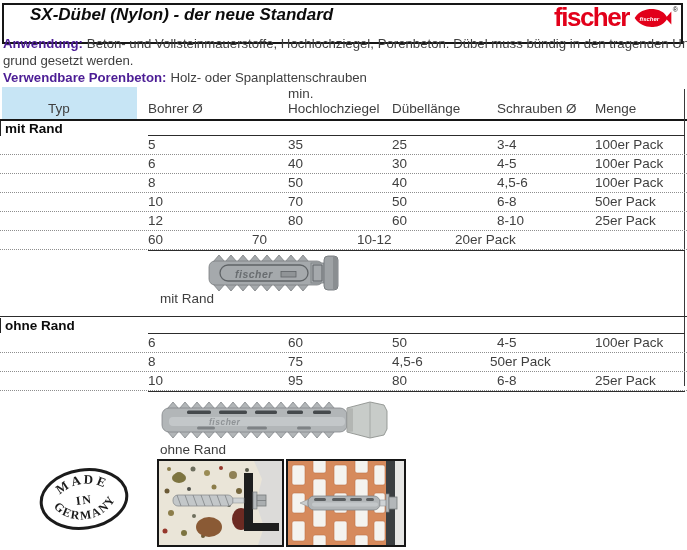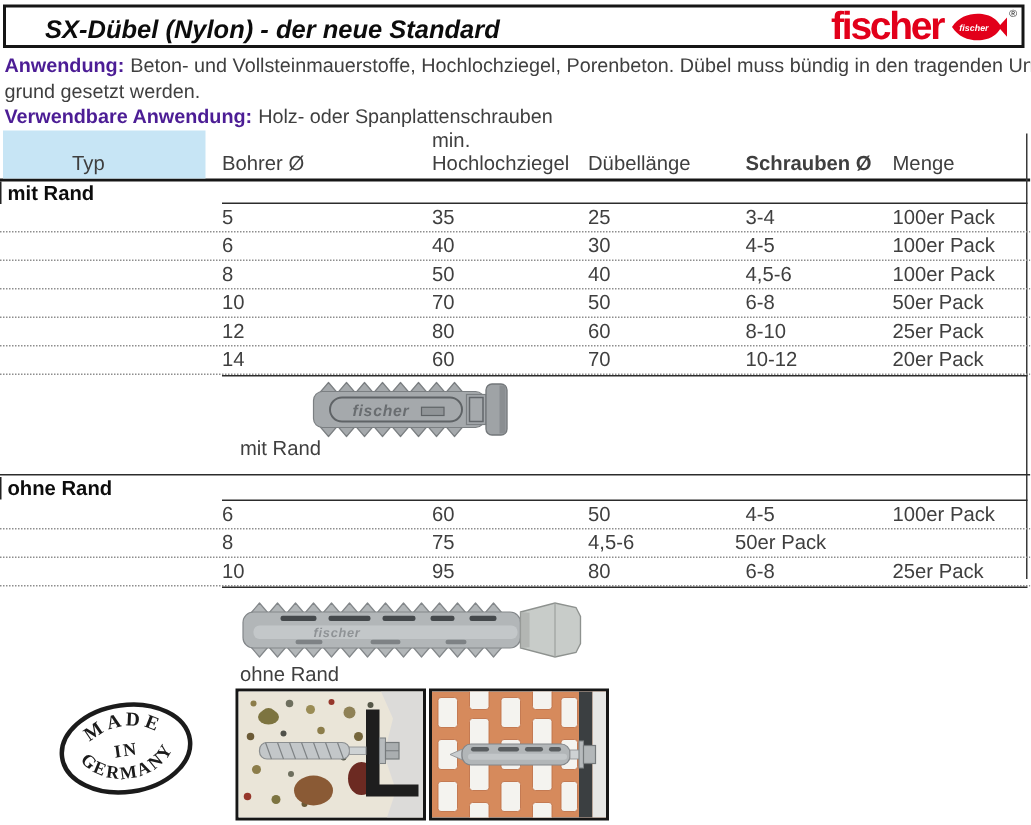--- a/index.html
+++ b/index.html
@@ -1,39 +1,39 @@
 <!DOCTYPE html>
 <html><head>
 <meta charset="utf-8">
 <style>
   html,body{margin:0;padding:0;background:#fff;}
   #page{position:relative;width:687px;height:550px;background:#ffffff;
         font-family:"Liberation Sans",sans-serif;color:#3f3f3f;overflow:hidden;}
 
   
-  .header-box{position:absolute;top:3px;left:2px;width:681px;height:29px;
-              border:2px solid #161616;box-sizing:border-box;display:flex;align-items:flex-end;background:#fff;}
+  .header-box{position:absolute;top:3px;left:2px;width:681px;height:41px;
+              border:2px solid #161616;box-sizing:border-box;display:flex;align-items:flex-start;background:#fff;}
   .title{margin-left:26px;font-size:17px;font-weight:bold;font-style:italic;color:#0c0c0c;white-space:nowrap;}
   .logo{position:absolute;right:3px;top:0;height:25px;display:flex;align-items:center;}
   .logo-text{color:#e2001a;font-weight:bold;font-size:26px;letter-spacing:-1.5px;line-height:25px;}
   .fish{width:40px;height:22px;margin-left:4px;}
   .regmark{font-size:7px;color:#161616;align-self:flex-start;margin-top:1px;}
 
   
   .intro{position:absolute;top:36px;left:3px;width:683px;font-size:13.2px;line-height:16.8px;
          color:#3f3f3f;white-space:nowrap;}
   .intro b{color:#4c1d95;margin-right:4px;}
 
   
   .thead{position:absolute;top:87px;left:0;width:687px;height:32px;
          border-bottom:2px solid #161616;box-sizing:content-box;font-size:13.5px;}
   .blue-cell{position:absolute;left:2px;top:0;width:135px;height:32px;background:#c7e5f5;}
   .hl{position:absolute;bottom:3px;white-space:nowrap;}
   .hl-typ{left:8px;margin-left:40px;} .hl-bohrer{left:148px;} .hl-min{left:288px;bottom:18px;}
-  .hl-tiefe{left:288px;} .hl-laenge{left:392px;} .hl-schrauben{left:497px;font-weight:bold;} .hl-menge{left:595px;}
+  .hl-tiefe{left:288px;} .hl-laenge{left:392px;} .hl-schrauben{left:497px;} .hl-menge{left:595px;}
 
   
   .group-label{position:absolute;left:0;padding-left:4px;border-left:1.5px solid #222;
                font-weight:bold;color:#0c0c0c;font-size:13.5px;line-height:15px;white-space:nowrap;}
   .divider{position:absolute;left:0;width:687px;top:316px;border-top:1.5px solid #2c2c2c;}
   .right-rule{position:absolute;left:684px;top:89px;height:297px;border-left:1.2px solid #3a3a3a;}
 
   
   .dtable{position:absolute;left:0;width:687px;}
   .tline{position:absolute;left:148px;right:2px;height:0;border-top:1.5px solid #2c2c2c;}
@@ -68,21 +68,21 @@
       <span class="regmark">®</span>
     </div>
   </div>
 
   <div class="intro">
     <div>
       <b>Anwendung:</b><span>Beton- und Vollsteinmauerstoffe, Hochlochziegel, Porenbeton. Dübel muss bündig in den tragenden Unter-</span>
     </div>
     <div>grund gesetzt werden.</div>
     <div>
-      <b>Verwendbare Anwendung:</b><span>Holz- oder Spanplattenschrauben</span>
+      <b>Verwendbare Porenbeton:</b><span>Holz- oder Spanplattenschrauben</span>
     </div>
   </div>
 
   <div class="thead">
     <div class="blue-cell"></div>
     <span class="hl hl-typ">Typ</span>
     <span class="hl hl-bohrer">Bohrer Ø</span>
     <span class="hl hl-min">min.</span>
     <span class="hl hl-tiefe">Hochlochziegel</span>
     <span class="hl hl-laenge">Dübellänge</span>
@@ -131,21 +131,20 @@
     <div class="trow">
       <span class="c0"></span>
       <span class="c1">12</span>
       <span class="c2">80</span>
       <span class="c3">60</span>
       <span class="c4">8-10</span>
       <span class="c5">25er Pack</span>
     </div>
     <div class="trow">
       <span class="c0"></span>
-      <span class="c1">14</span>
       <span class="c2">60</span>
       <span class="c3">70</span>
       <span class="c4">10-12</span>
       <span class="c5">20er Pack</span>
     </div>
     <div class="tline" style="bottom:-1px;"></div>
   </div>
 
   <div class="dowel1">
     <svg width="145" height="42" viewBox="0 0 145 42">

